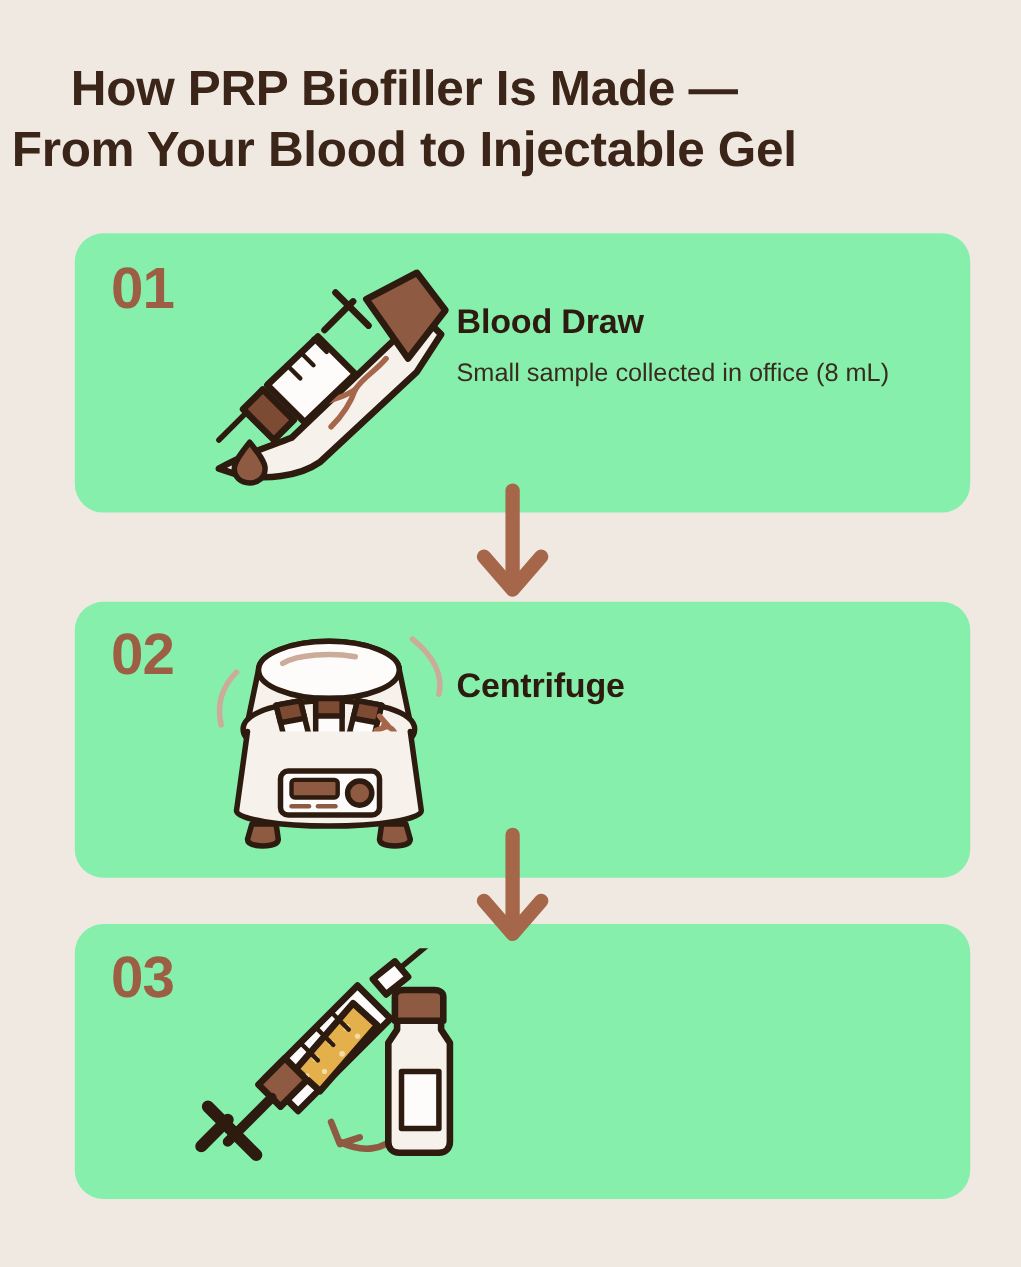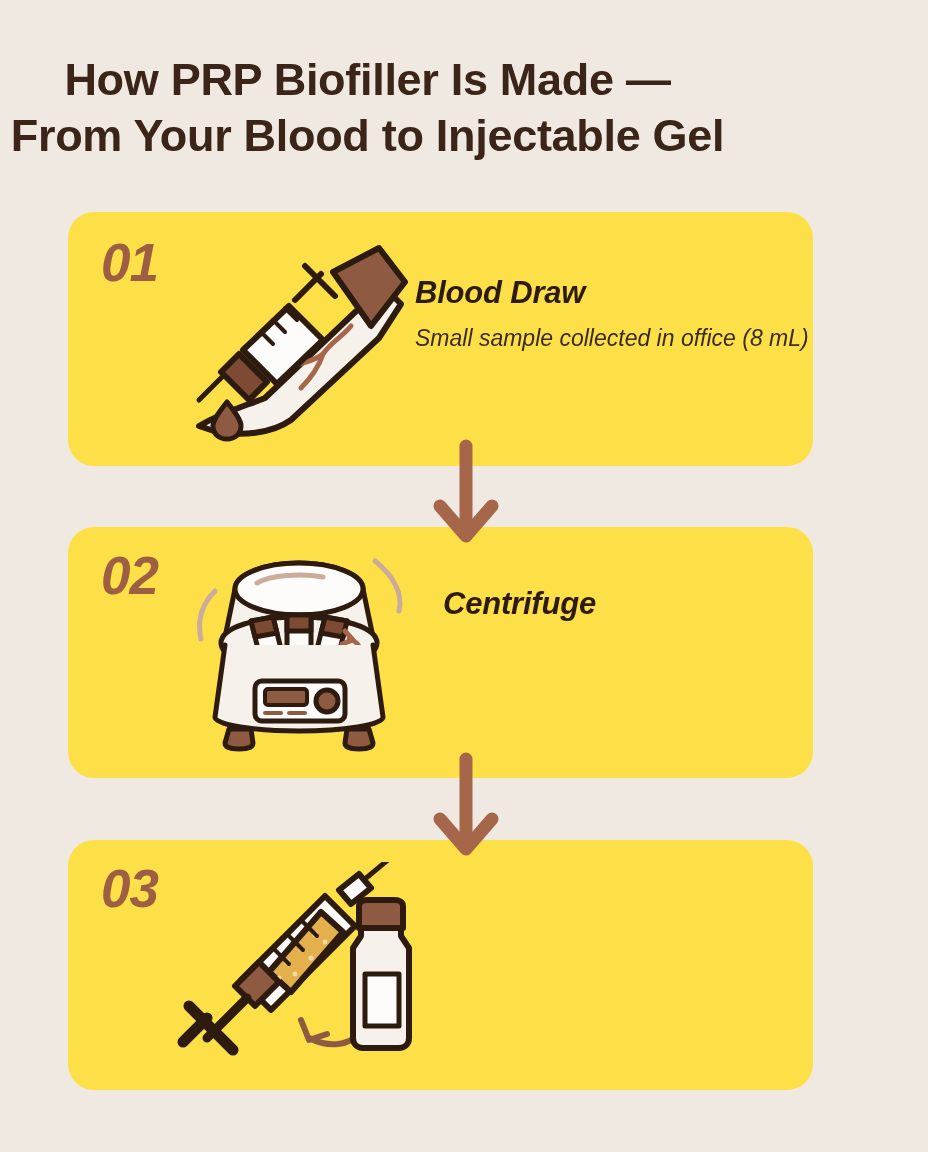--- a/index.html
+++ b/index.html
@@ -29,28 +29,27 @@
     font-weight: bold;
     line-height: 56px;
     letter-spacing: -0.3px;
     white-space: nowrap;
   }
 
   
   .card {
     position: absolute;
     left: 68px;
-    width: 745px;
-    background: #fde047;
+    width: 814px;
+    background: #86efac;
     border-radius: 26px;
     box-sizing: border-box;
-    font-style: italic;
   }
   #card-1 { top: 212px;  height: 254px; }
-  #card-2 { top: 527px;  height: 251px; }
+  #card-2 { top: 547px;  height: 251px; }
   #card-3 { top: 840px;  height: 250px; }
 
   .card-inner {
     position: relative;
     width: 100%;
     height: 100%;
   }
 
   .step-number {
     position: absolute;
@@ -76,21 +75,21 @@
   #card-3 .art { left: 95px;  top: 22px; width: 260px; height: 210px; }
 
   .art svg { display: block; width: 100%; height: 100%; }
 
   .text-col {
     position: absolute;
     left: 347px;
     width: 430px;
   }
   #card-1 .text-col { top: 62px; }
-  #card-2 .text-col { top: 58px; margin-left: 28px; }
+  #card-2 .text-col { top: 58px; }
   #card-3 .text-col { top: 58px; }
 
   .step-title {
     color: #2e1b10;
     font-size: 31px;
     font-weight: bold;
     line-height: 38px;
     letter-spacing: -0.2px;
     margin-bottom: 10px;
   }

